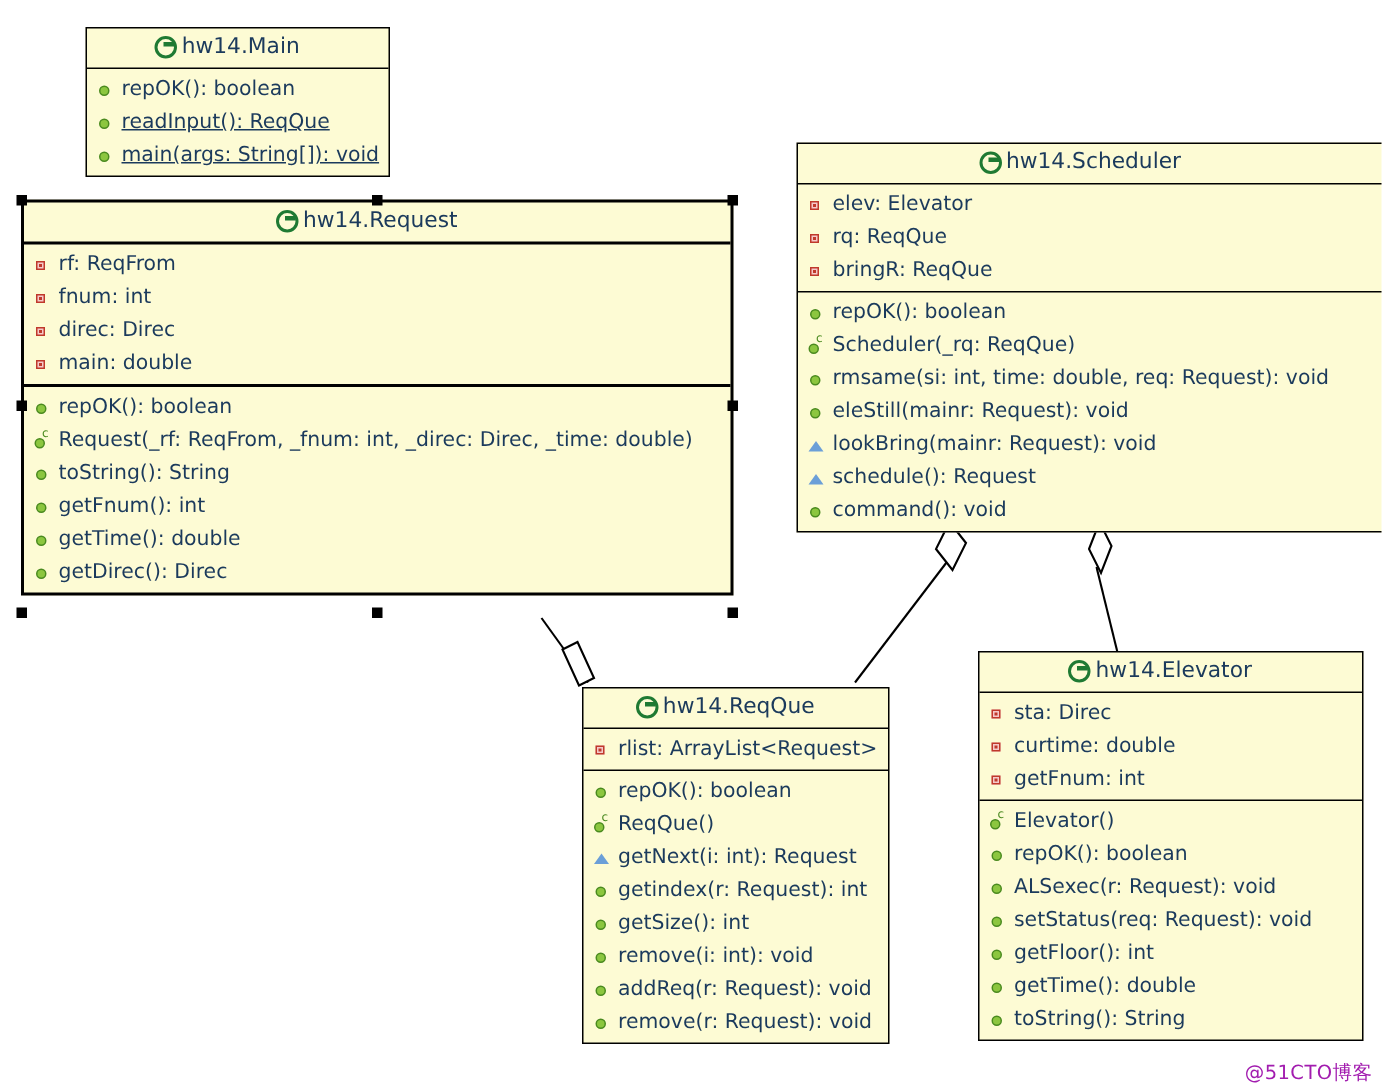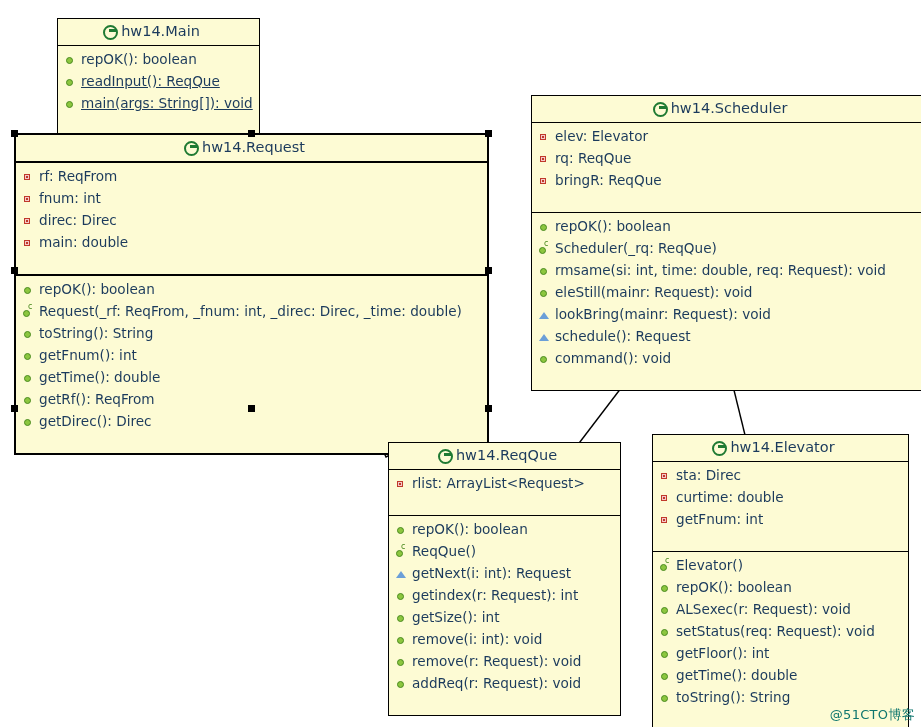--- a/index.html
+++ b/index.html
@@ -46,21 +46,21 @@
     padding: 4px 21px 5px 6px;
     border-bottom: 1px solid #000000;
     white-space: nowrap;
     line-height: 1.15;
   }
   .uml-class.selected .cls-header {
     border-bottom: 2px solid #000000;
     text-align: center;
   }
   .cls-compartment {
-    padding: 3px 4px 20px 5px;
+    padding: 3px 4px 2px 5px;
   }
   .cls-compartment + .cls-compartment {
     border-top: 1px solid #000000;
   }
   .uml-class.selected .cls-compartment + .cls-compartment {
     border-top: 2px solid #000000;
   }
   .member {
     display: flex;
     align-items: center;
@@ -173,21 +173,21 @@
     height: 7px;
     background: #000000;
   }
 
   
   .watermark {
     position: absolute;
     right: 6px;
     bottom: 3px;
     font-size: 13px;
-    color: #0f766e;
+    color: #a21caf;
     letter-spacing: 0.3px;
     user-select: none;
   }
 </style>
 </head>
 <body>
 
 <div id="canvas">
 
   <svg class="links" viewBox="0 0 921 727" xmlns="http://www.w3.org/2000/svg">
@@ -263,24 +263,20 @@
         <span class="ico ico-method-public"></span>
         <span class="mlabel">toString(): String</span>
       </div>
       <div class="member">
         <span class="ico ico-method-public"></span>
         <span class="mlabel">getFnum(): int</span>
       </div>
       <div class="member">
         <span class="ico ico-method-public"></span>
         <span class="mlabel">getTime(): double</span>
-      </div>
-      <div class="member">
-        <span class="ico ico-method-public"></span>
-        <span class="mlabel">getRf(): ReqFrom</span>
       </div>
       <div class="member">
         <span class="ico ico-method-public"></span>
         <span class="mlabel">getDirec(): Direc</span>
       </div>
     </div>
   </div>
 
   <div class="handle" style="left:11px;  top:130px;"></div>
   <div class="handle" style="left:248px; top:130px;"></div>
@@ -334,21 +330,21 @@
         <span class="ico ico-method-protected"></span>
         <span class="mlabel">schedule(): Request</span>
       </div>
       <div class="member">
         <span class="ico ico-method-public"></span>
         <span class="mlabel">command(): void</span>
       </div>
     </div>
   </div>
 
-  <div class="uml-class" id="box-reqque" style="left:388px; top:442px; width:233px;">
+  <div class="uml-class" id="box-reqque" style="left:388px; top:458px; width:205px;">
     <div class="cls-header">
       <span class="ico ico-class"></span><span>hw14.ReqQue</span>
     </div>
     <div class="cls-compartment">
       <div class="member">
         <span class="ico ico-field-private"></span>
         <span class="mlabel">rlist: ArrayList&lt;Request&gt;</span>
       </div>
     </div>
     <div class="cls-compartment">
@@ -371,25 +367,25 @@
       <div class="member">
         <span class="ico ico-method-public"></span>
         <span class="mlabel">getSize(): int</span>
       </div>
       <div class="member">
         <span class="ico ico-method-public"></span>
         <span class="mlabel">remove(i: int): void</span>
       </div>
       <div class="member">
         <span class="ico ico-method-public"></span>
+        <span class="mlabel">addReq(r: Request): void</span>
+      </div>
+      <div class="member">
+        <span class="ico ico-method-public"></span>
         <span class="mlabel">remove(r: Request): void</span>
-      </div>
-      <div class="member">
-        <span class="ico ico-method-public"></span>
-        <span class="mlabel">addReq(r: Request): void</span>
       </div>
     </div>
   </div>
 
   <div class="uml-class" id="box-elevator" style="left:652px; top:434px; width:257px;">
     <div class="cls-header">
       <span class="ico ico-class"></span><span>hw14.Elevator</span>
     </div>
     <div class="cls-compartment">
       <div class="member">

